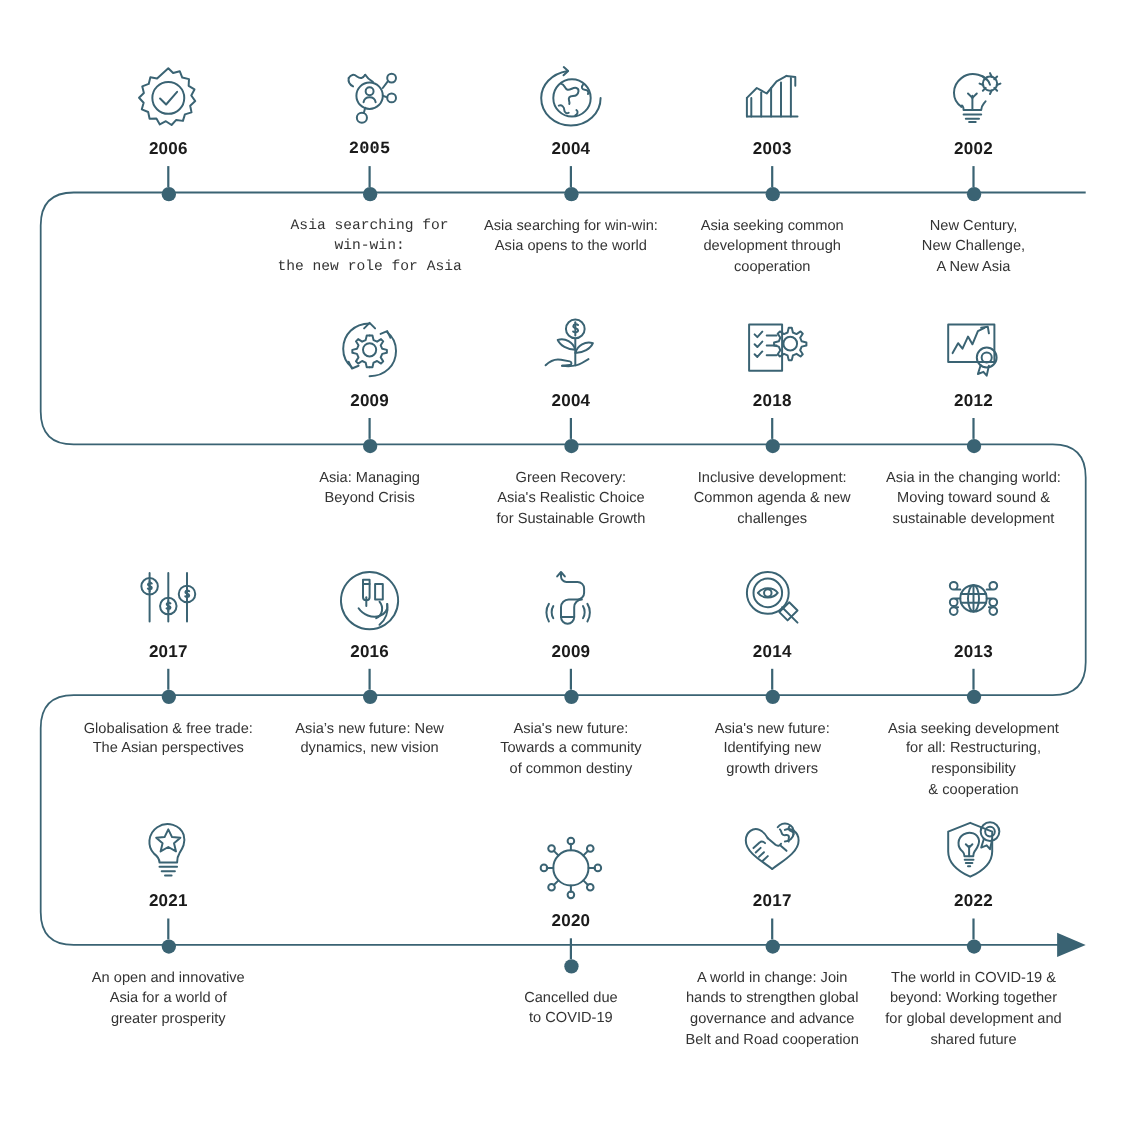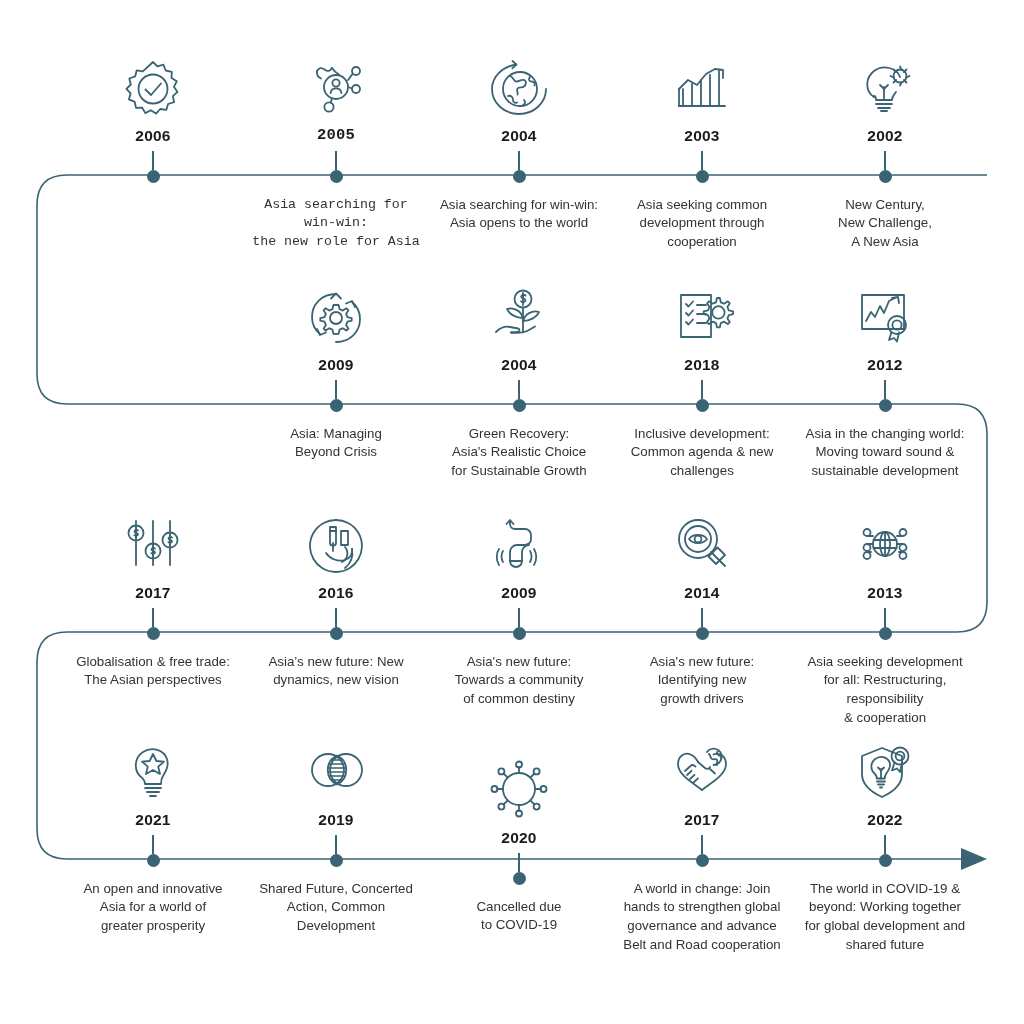--- a/index.html
+++ b/index.html
@@ -340,34 +340,20 @@
         <path d="M30 56 L36 56"></path>
         <path d="M33 14 l3.4 7 l7.6 .6 l-5.8 5 l1.8 7.4 l-7-4 l-7 4 l1.8-7.4 l-5.8-5 l7.6-.6 Z"></path>
       </svg>
     </div>
     <div class="year">2021</div>
     <div class="stem"></div>
     <div class="dot"></div>
     <div class="caption">An open and innovative<br>Asia for a world of<br>greater prosperity</div>
   </div>
 
-  <div class="node" style="left:336px;top:734px;">
-    <div class="icon-wrap">
-      <svg width="66" height="66" viewBox="0 0 66 66" fill="none" stroke="#3a6373" stroke-width="1.8" stroke-linecap="round" stroke-linejoin="round">
-        <circle cx="25" cy="30" r="16"></circle>
-        <circle cx="43" cy="30" r="16"></circle>
-        <path d="M34 15.5 a16 16 0 0 0 0 29 a16 16 0 0 0 0 -29 Z" fill="none"></path>
-        <path d="M28.5 20 L39 20 M26.5 24 L41.5 24 M25.8 28 L42.2 28 M25.8 32 L42.2 32 M26.5 36 L41.5 36 M28.5 40 L39 40" stroke-width="1.3"></path>
-      </svg>
-    </div>
-    <div class="year">2019</div>
-    <div class="stem"></div>
-    <div class="dot"></div>
-    <div class="caption">Shared Future, Concerted<br>Action, Common<br>Development</div>
-  </div>
 
   <div class="node" style="left:519px;top:752px;">
     <div class="icon-wrap">
       <svg width="66" height="66" viewBox="0 0 66 66" fill="none" stroke="#3a6373" stroke-width="1.8" stroke-linecap="round" stroke-linejoin="round">
         <circle cx="33" cy="31" r="16"></circle>
         <path d="M33 15 L33 9"></path>
           <circle cx="33" cy="6.5" r="3"></circle>
         <path d="M44.3 19.7 L48.5 15.5"></path>
           <circle cx="50.6" cy="13.4" r="3"></circle>
         <path d="M49 31 L55 31"></path>

